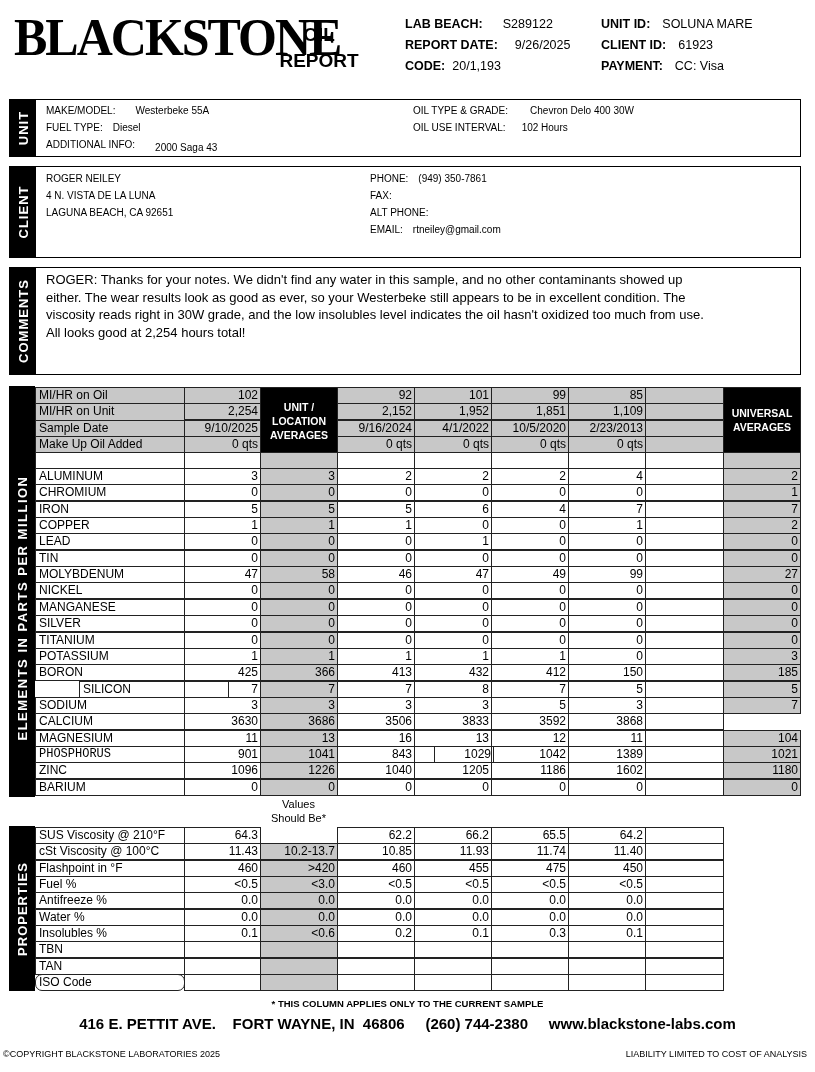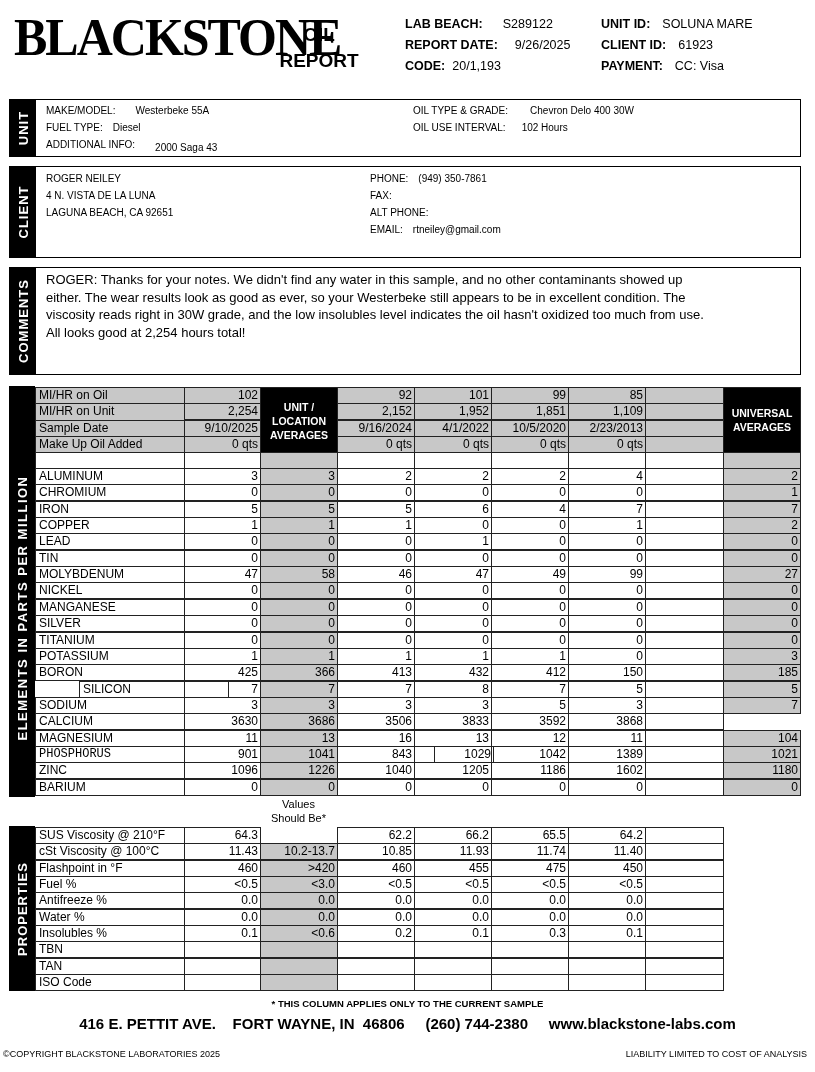--- a/index.html
+++ b/index.html
@@ -380,21 +380,21 @@
     <div class="cell num" style="left: 568px; top: 941px; width: 78px; height: 17px;"></div>
     <div class="cell " style="left: 645px; top: 941px; width: 79px; height: 17px;"></div>
     <div class="cell lbl" style="left: 35px; top: 958px; width: 150px; height: 17px;">TAN</div>
     <div class="cell num" style="left: 184px; top: 958px; width: 77px; height: 17px;"></div>
     <div class="cell gray num" style="left: 260px; top: 958px; width: 78px; height: 17px;"></div>
     <div class="cell num" style="left: 337px; top: 958px; width: 78px; height: 17px;"></div>
     <div class="cell num" style="left: 414px; top: 958px; width: 78px; height: 17px;"></div>
     <div class="cell num" style="left: 491px; top: 958px; width: 78px; height: 17px;"></div>
     <div class="cell num" style="left: 568px; top: 958px; width: 78px; height: 17px;"></div>
     <div class="cell " style="left: 645px; top: 958px; width: 79px; height: 17px;"></div>
-    <div class="cell lbl" style="left: 35px; top: 974px; width: 150px; height: 17px;">ISO Code</div>
+    <div class="cell lbl" style="left: 35px; top: 974px; width: 150px; height: 17px; border-radius: 7px;">ISO Code</div>
     <div class="cell num" style="left: 184px; top: 974px; width: 77px; height: 17px;"></div>
     <div class="cell gray num" style="left: 260px; top: 974px; width: 78px; height: 17px;"></div>
     <div class="cell num" style="left: 337px; top: 974px; width: 78px; height: 17px;"></div>
     <div class="cell num" style="left: 414px; top: 974px; width: 78px; height: 17px;"></div>
     <div class="cell num" style="left: 491px; top: 974px; width: 78px; height: 17px;"></div>
     <div class="cell num" style="left: 568px; top: 974px; width: 78px; height: 17px;"></div>
     <div class="cell " style="left: 645px; top: 974px; width: 79px; height: 17px;"></div>
   </div>
 <div class="abs" style="left:9px; top:826px; width:26px; height:165px; background:#000; color:#fff;">
   <span style="position:absolute;left:50%;top:50%;transform:translate(-50%,-50%) rotate(-90deg);font-weight:bold;font-size:13px;letter-spacing:1px;white-space:nowrap;">PROPERTIES</span>

